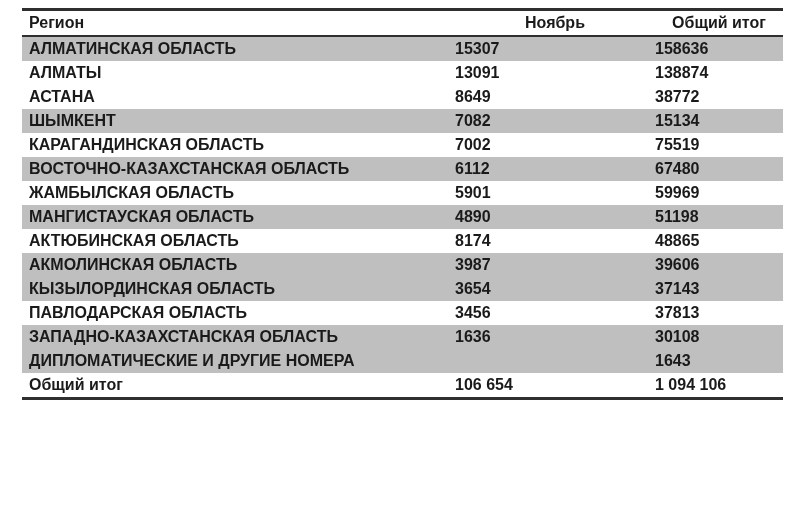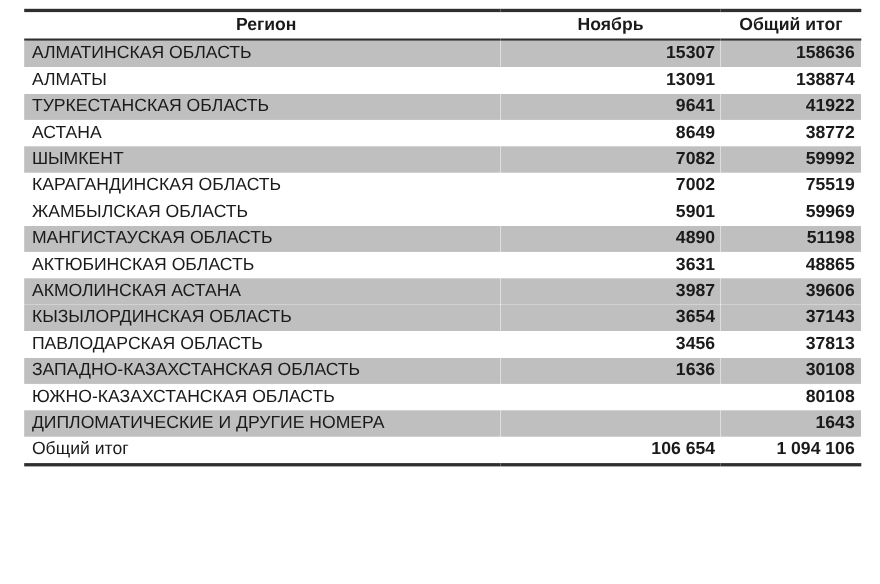--- a/index.html
+++ b/index.html
@@ -32,25 +32,25 @@
     line-height: 24px;
     color: var(--text, #1a1a1a);
     white-space: nowrap;
     overflow: hidden;
   }
   thead th {
     border-bottom: 2px solid var(--border, #2f2f2f);
     font-weight: bold;
     background: #ffffff;
   }
-  .th-region { text-align: center;  padding-left: 7px; margin-left: 31px; }
+  .th-region { text-align: left;  padding-left: 7px; margin-left: 31px; }
   .th-nov    { }
   .th-tot    { text-align: center; }
-  .td-region { text-align: left;  padding-left: 7px; font-weight: normal; }
-  .td-num    { text-align: right; padding-right: 5px; font-weight: bold; }
+  .td-region { text-align: left;  padding-left: 7px; font-weight: bold; }
+  .td-num    { text-align: left; padding-right: 5px; font-weight: bold; }
   .td-tot    { padding-right: 6px; }
   tbody tr.stripe td { background: var(--stripe, #bfbfbf); }
   tfoot td { font-weight: bold; background: #ffffff; }
 </style>
 </head>
 <body>
 
 <div class="sheet">
   <table>
     <colgroup>
@@ -69,80 +69,75 @@
         <tr class="stripe">
           <td class="td-region">АЛМАТИНСКАЯ ОБЛАСТЬ</td>
           <td class="td-num">15307</td>
           <td class="td-num td-tot">158636</td>
         </tr>
         <tr>
           <td class="td-region">АЛМАТЫ</td>
           <td class="td-num">13091</td>
           <td class="td-num td-tot">138874</td>
         </tr>
-        <tr class="stripe">
-          <td class="td-region">ТУРКЕСТАНСКАЯ ОБЛАСТЬ</td>
-          <td class="td-num">9641</td>
-          <td class="td-num td-tot">41922</td>
-        </tr>
         <tr>
           <td class="td-region">АСТАНА</td>
           <td class="td-num">8649</td>
           <td class="td-num td-tot">38772</td>
         </tr>
         <tr class="stripe">
           <td class="td-region">ШЫМКЕНТ</td>
           <td class="td-num">7082</td>
-          <td class="td-num td-tot">59992</td>
+          <td class="td-num td-tot">15134</td>
         </tr>
         <tr>
           <td class="td-region">КАРАГАНДИНСКАЯ ОБЛАСТЬ</td>
           <td class="td-num">7002</td>
           <td class="td-num td-tot">75519</td>
+        </tr>
+        <tr class="stripe">
+          <td class="td-region">ВОСТОЧНО-КАЗАХСТАНСКАЯ ОБЛАСТЬ</td>
+          <td class="td-num">6112</td>
+          <td class="td-num td-tot">67480</td>
         </tr>
         <tr>
           <td class="td-region">ЖАМБЫЛСКАЯ ОБЛАСТЬ</td>
           <td class="td-num">5901</td>
           <td class="td-num td-tot">59969</td>
         </tr>
         <tr class="stripe">
           <td class="td-region">МАНГИСТАУСКАЯ ОБЛАСТЬ</td>
           <td class="td-num">4890</td>
           <td class="td-num td-tot">51198</td>
         </tr>
         <tr>
           <td class="td-region">АКТЮБИНСКАЯ ОБЛАСТЬ</td>
-          <td class="td-num">3631</td>
+          <td class="td-num">8174</td>
           <td class="td-num td-tot">48865</td>
         </tr>
         <tr class="stripe">
-          <td class="td-region">АКМОЛИНСКАЯ АСТАНА</td>
+          <td class="td-region">АКМОЛИНСКАЯ ОБЛАСТЬ</td>
           <td class="td-num">3987</td>
           <td class="td-num td-tot">39606</td>
         </tr>
         <tr class="stripe">
           <td class="td-region">КЫЗЫЛОРДИНСКАЯ ОБЛАСТЬ</td>
           <td class="td-num">3654</td>
           <td class="td-num td-tot">37143</td>
         </tr>
         <tr>
           <td class="td-region">ПАВЛОДАРСКАЯ ОБЛАСТЬ</td>
           <td class="td-num">3456</td>
           <td class="td-num td-tot">37813</td>
         </tr>
         <tr class="stripe">
           <td class="td-region">ЗАПАДНО-КАЗАХСТАНСКАЯ ОБЛАСТЬ</td>
           <td class="td-num">1636</td>
           <td class="td-num td-tot">30108</td>
         </tr>
-        <tr>
-          <td class="td-region">ЮЖНО-КАЗАХСТАНСКАЯ ОБЛАСТЬ</td>
-          <td class="td-num"></td>
-          <td class="td-num td-tot">80108</td>
-        </tr>
         <tr class="stripe">
           <td class="td-region">ДИПЛОМАТИЧЕСКИЕ И ДРУГИЕ НОМЕРА</td>
           <td class="td-num"></td>
           <td class="td-num td-tot">1643</td>
         </tr>
       </tbody>
     <tfoot>
       <tr>
         <td class="td-region">Общий итог</td>
         <td class="td-num">106 654</td>

